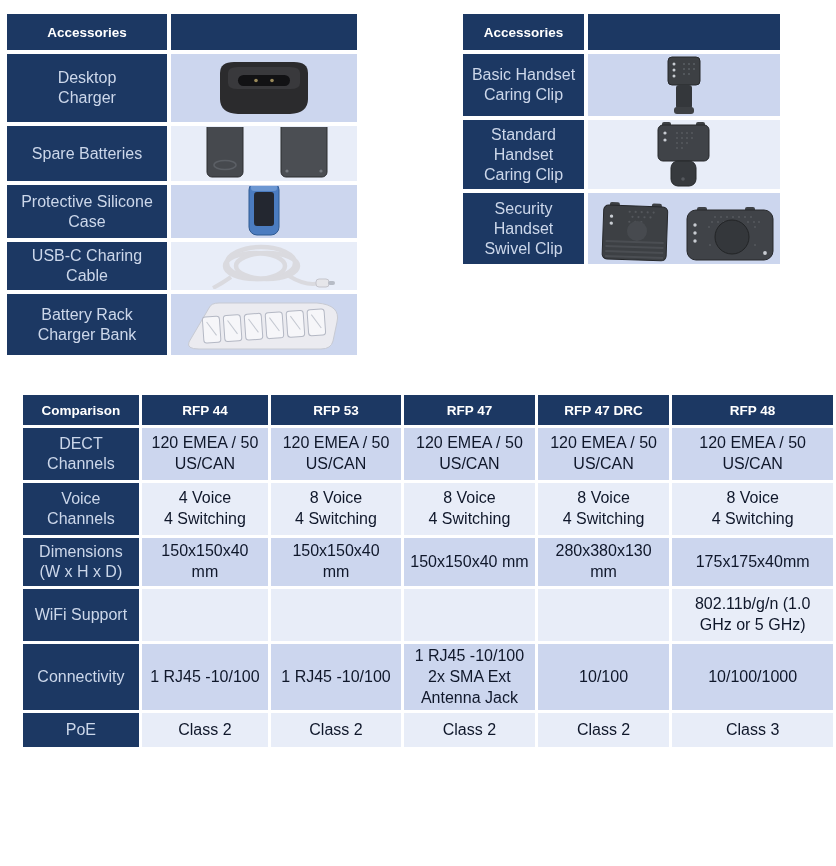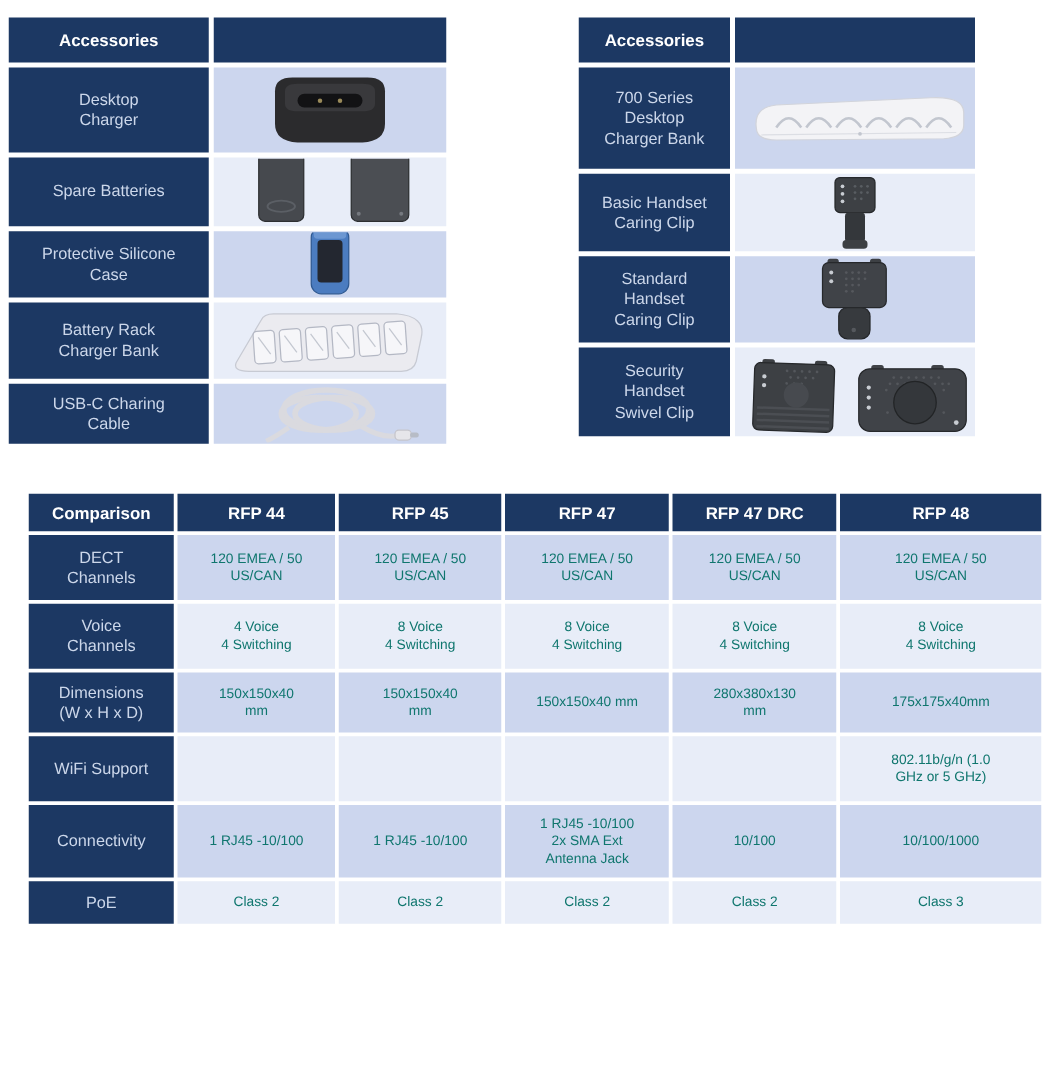--- a/index.html
+++ b/index.html
@@ -9,23 +9,23 @@
   }
   table{border-collapse:separate;position:absolute;table-layout:fixed;}
   th,td{box-sizing:border-box;padding:2px 5px;text-align:center;vertical-align:middle;}
   .acc-table{border-spacing:4px;}
   .cmp-table{border-spacing:3px;}
 
   .navy{background:#1c3863;}
   .hdr{color:#ffffff;font-weight:bold;font-size:13.5px;}
   .label-cell{
     background:#1c3863;color:#ccd7ea;font-weight:normal;
-    font-size:13px;line-height:1.25;white-space:pre-line;
+    font-size:16px;line-height:1.25;white-space:pre-line;
   }
-  .value-cell{color:#0f766e;font-size:11px;line-height:1.3;white-space:pre-line;}
+  .value-cell{color:#0f172a;font-size:16px;line-height:1.3;white-space:pre-line;}
   .img-cell{padding:1px;}
 
   
   tbody tr:nth-child(odd) .value-cell, tbody tr:nth-child(odd) .img-cell{background:#ccd6ee;}
   tbody tr:nth-child(even) .value-cell, tbody tr:nth-child(even) .img-cell{background:#e8edf8;}
 
   
   .acc-left{left:3px;top:10px;}
   .acc-right{left:459px;top:10px;}
   .cmp-table{left:20px;top:392px;}
@@ -85,20 +85,37 @@
         </td>
       </tr>
       <tr>
         <th class="label-cell h53">Protective Silicone
 Case</th>
         <td class="img-cell h53">
           <svg width="44" height="51" viewBox="0 0 44 51">
             <rect x="7" y="-4" width="30" height="53" rx="8" fill="#4b7cc0" stroke="#2f5a92"></rect>
             <rect x="9" y="-2" width="26" height="7" rx="3" fill="#6c97d2"></rect>
             <rect x="12" y="6" width="20" height="34" rx="3" fill="#232730"></rect>
+          </svg>
+        </td>
+      </tr>
+      <tr>
+        <th class="label-cell h46">USB-C Charing
+Cable</th>
+        <td class="img-cell h46">
+          <svg width="150" height="46" viewBox="0 0 150 46">
+            <g fill="none" stroke="#dadadf" stroke-width="4.5">
+              <ellipse cx="72" cy="20" rx="34" ry="16"></ellipse>
+              <ellipse cx="66" cy="23" rx="30" ry="13"></ellipse>
+              <ellipse cx="78" cy="23" rx="31" ry="13"></ellipse>
+            </g>
+            <path d="M100 33 Q118 44 131 40" fill="none" stroke="#dadadf" stroke-width="4"></path>
+            <path d="M42 34 Q32 41 24 45" fill="none" stroke="#dadadf" stroke-width="4"></path>
+            <rect x="127" y="36" width="13" height="8" rx="3" fill="#e6e6ea" stroke="#c5c5cc"></rect>
+            <rect x="139" y="38" width="7" height="4" rx="2" fill="#b7bcc6"></rect>
           </svg>
         </td>
       </tr>
       <tr>
         <th class="label-cell h61">Battery Rack
 Charger Bank</th>
         <td class="img-cell h61">
           <svg width="170" height="58" viewBox="0 0 170 58">
             <path d="M10 46 L30 12 Q32 7 40 7 L138 7 Q162 9 158 26 L154 45 Q152 53 142 53 L20 53 Q7 53 10 46 Z" fill="#ebebf0" stroke="#c7cad3"></path>
             <g transform="rotate(-4 85 30)" fill="#f6f6f9" stroke="#b4b8c4">
@@ -113,72 +130,35 @@
               <path d="M28 22 l9 14"></path>
                 <path d="M49 22 l9 14"></path>
                 <path d="M70 22 l9 14"></path>
               <path d="M91 22 l9 14"></path>
                 <path d="M112 22 l9 14"></path>
                 <path d="M133 22 l9 14"></path>
             </g>
           </svg>
         </td>
       </tr>
-      <tr>
-        <th class="label-cell h46">USB-C Charing
-Cable</th>
-        <td class="img-cell h46">
-          <svg width="150" height="46" viewBox="0 0 150 46">
-            <g fill="none" stroke="#dadadf" stroke-width="4.5">
-              <ellipse cx="72" cy="20" rx="34" ry="16"></ellipse>
-              <ellipse cx="66" cy="23" rx="30" ry="13"></ellipse>
-              <ellipse cx="78" cy="23" rx="31" ry="13"></ellipse>
-            </g>
-            <path d="M100 33 Q118 44 131 40" fill="none" stroke="#dadadf" stroke-width="4"></path>
-            <path d="M42 34 Q32 41 24 45" fill="none" stroke="#dadadf" stroke-width="4"></path>
-            <rect x="127" y="36" width="13" height="8" rx="3" fill="#e6e6ea" stroke="#c5c5cc"></rect>
-            <rect x="139" y="38" width="7" height="4" rx="2" fill="#b7bcc6"></rect>
-          </svg>
-        </td>
-      </tr>
     </tbody>
   </table>
 
   <table class="acc-table acc-right">
     <colgroup>
         <col class="arc0">
         <col class="arc1">
       </colgroup>
     <thead>
       <tr>
         <th class="navy hdr h36">Accessories</th>
         <th class="navy h36"></th>
       </tr>
     </thead>
     <tbody>
-      <tr>
-        <th class="label-cell h81">700 Series
-Desktop
-Charger Bank</th>
-        <td class="img-cell h81">
-          <svg width="182" height="54" viewBox="0 0 182 54">
-            <path d="M12 34 Q10 18 28 16 L156 10 Q178 10 178 22 L178 32 Q178 42 162 43 L28 44 Q12 44 12 34 Z" fill="#f3f3f6" stroke="#d2d4db"></path>
-            <g fill="none" stroke="#c2c6cf" stroke-width="2">
-              <path d="M28 34 q10 -15 20 0"></path>
-                <path d="M52 34 q10 -15 20 0"></path>
-                <path d="M76 34 q10 -15 20 0"></path>
-              <path d="M100 34 q10 -15 20 0"></path>
-                <path d="M124 34 q10 -15 20 0"></path>
-                <path d="M148 34 q10 -15 20 0"></path>
-            </g>
-            <line x1="16" y1="40" x2="172" y2="38" stroke="#dcdee4"></line>
-            <circle cx="95" cy="39" r="1.5" fill="#c2c6cf"></circle>
-          </svg>
-        </td>
-      </tr>
       <tr>
         <th class="label-cell h62">Basic Handset
 Caring Clip</th>
         <td class="img-cell h62">
           <svg width="60" height="60" viewBox="0 0 60 60">
             <rect x="14" y="2" width="32" height="28" rx="4" fill="#3d4044" stroke="#26282b"></rect>
             <g fill="#c8ccd2">
                 <circle cx="20" cy="9" r="1.5"></circle>
                 <circle cx="20" cy="15" r="1.5"></circle>
                 <circle cx="20" cy="21" r="1.5"></circle>
@@ -308,21 +288,21 @@
         <col class="cc1">
         <col class="cc2">
         <col class="cc3">
         <col class="cc4">
         <col class="cc5">
     </colgroup>
     <thead>
       <tr>
         <th class="navy hdr h30">Comparison</th>
         <th class="navy hdr h30">RFP 44</th>
-        <th class="navy hdr h30">RFP 45</th>
+        <th class="navy hdr h30">RFP 53</th>
         <th class="navy hdr h30">RFP 47</th>
         <th class="navy hdr h30">RFP 47 DRC</th>
         <th class="navy hdr h30">RFP 48</th>
       </tr>
     </thead>
     <tbody>
       <tr>
         <th class="label-cell h44">DECT
 Channels</th>
         <td class="value-cell h44">120 EMEA / 50

